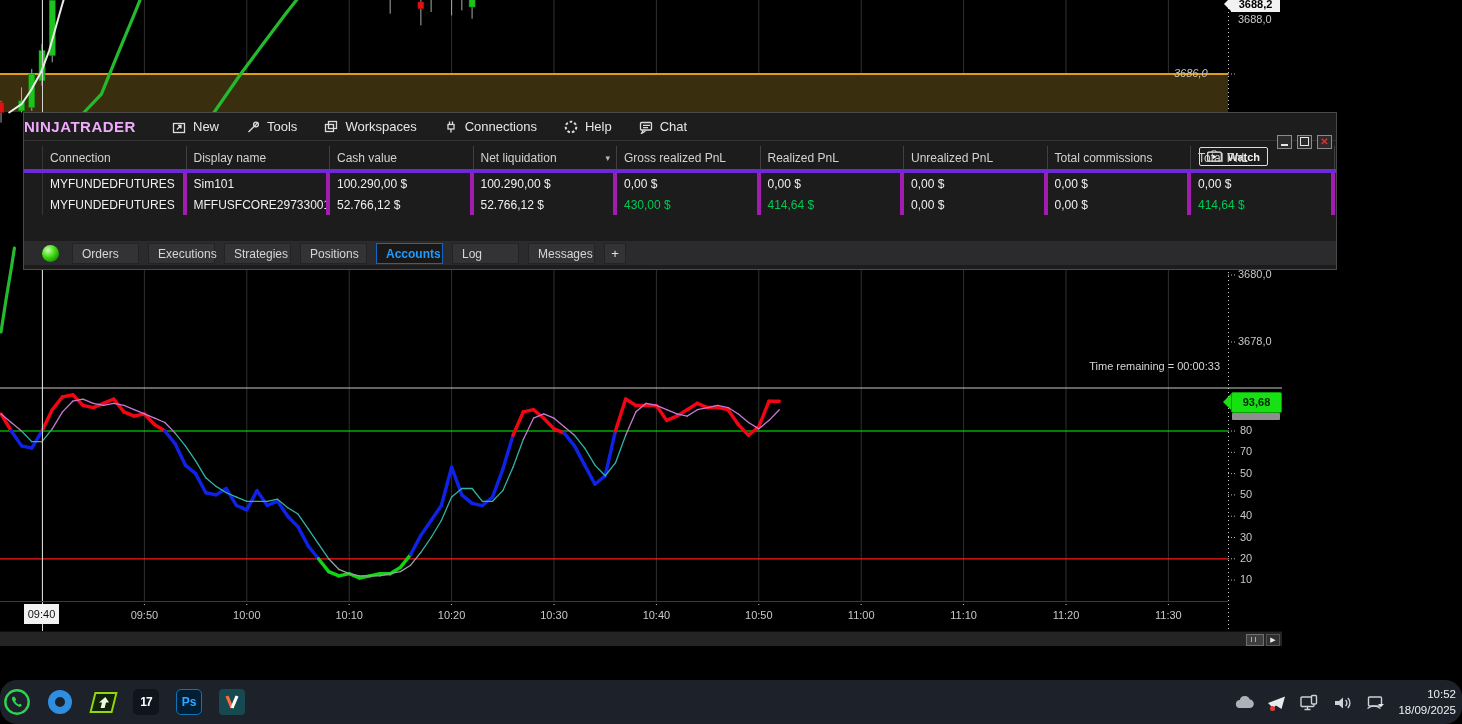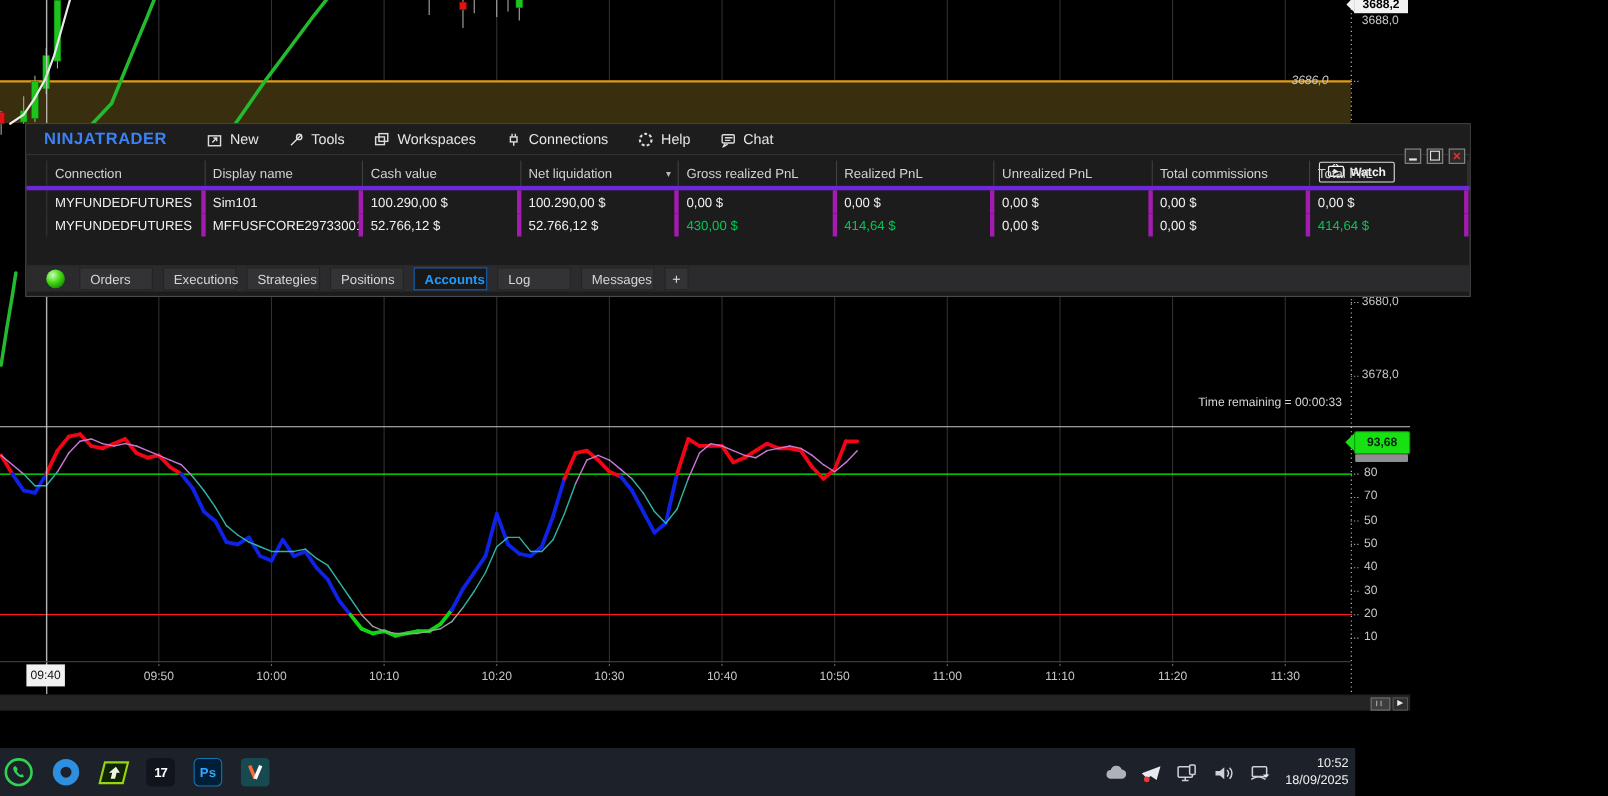--- a/index.html
+++ b/index.html
@@ -31,21 +31,21 @@
     border:1px solid #707070;}
   #scroll-thumb::before{content:"";position:absolute;left:4px;top:2px;width:1px;height:5px;background:#a9a9a9;}
   #scroll-thumb::after{content:"";position:absolute;left:8px;top:2px;width:1px;height:5px;background:#a9a9a9;}
   #scroll-arrow{position:absolute;left:1266px;top:2px;width:12px;height:10px;background:#2e2e2e;
     border:1px solid #555;color:#e8e8e8;font-size:7px;text-align:center;line-height:10px;}
   
   #win{position:absolute;left:23px;top:112px;width:1314px;height:158px;background:#1c1c1c;
     border:1px solid #4a4a4a;box-sizing:border-box;}
   #menubar{position:relative;height:27px;display:flex;align-items:center;background:#1d1d1d;
     border-bottom:1px solid #323232;}
-  #logo{margin-left:16px;width:142px;font-size:15px;font-weight:bold;letter-spacing:.5px;color:#3b82f6;}
+  #logo{margin-left:0;width:142px;font-size:15px;font-weight:bold;letter-spacing:.5px;color:#f0abfc;}
   #menu{display:flex;align-items:center;gap:27px;margin-left:6px;}
   .mitem{display:flex;align-items:center;gap:7px;color:#e6e6e6;font-size:13px;}
   .mitem svg{display:block;}
   #winbtns{position:absolute;right:4px;top:4px;display:flex;align-items:center;gap:5px;}
   #watch{display:flex;align-items:center;gap:5px;border:1px solid #ddd;border-radius:2px;height:17px;
     padding:0 7px;color:#f2f2f2;font-size:11px;font-weight:bold;margin-right:4px;margin-top:30px;}
   .wbtn{width:15px;height:14px;background:#2b2b2b;border:1px solid #8a8a8a;display:flex;
     align-items:center;justify-content:center;box-sizing:border-box;}
   .minglyph{width:7px;height:0;border-bottom:2px solid #e6e6e6;margin-top:7px;}
   .maxglyph{width:7px;height:7px;border:1px solid #e6e6e6;}
@@ -65,21 +65,21 @@
     display:flex;align-items:center;}
   #led{width:17px;height:17px;border-radius:50%;margin-left:18px;flex:0 0 auto;
     background:radial-gradient(circle at 35% 30%,#c9ffb2,#3fd60f 45%,#0c6e08 92%);}
   #tabs{display:flex;margin-left:13px;gap:9px;align-items:center;}
   .tab{width:67px;height:21px;line-height:20px;background:#333335;border:1px solid #232325;
     color:#d6d6d6;font-size:12px;padding-left:9px;box-sizing:border-box;}
   .tab.active{background:#181818;color:#1e9bff;font-weight:bold;border:1px solid #1565c0;}
   .plus{width:22px;height:21px;background:#333335;border:1px solid #232325;color:#e2e2e2;
     text-align:center;line-height:20px;font-size:13px;box-sizing:border-box;}
   
-  #taskbar{position:absolute;left:0;top:680px;width:1232px;height:44px;background:#1d2129;}
+  #taskbar{position:absolute;left:0;top:680px;width:1462px;height:44px;background:#1d2129;border-radius:17px;}
   #apps{position:absolute;left:3px;top:0;height:44px;display:flex;align-items:center;gap:15px;}
   .appicon{width:28px;height:28px;display:flex;align-items:center;justify-content:center;}
   #tray{position:absolute;right:76px;top:0;height:44px;display:flex;align-items:center;gap:11px;}
   .trayicon{width:22px;height:22px;display:flex;align-items:center;justify-content:center;}
   #clockbox{position:absolute;right:6px;top:6px;text-align:right;color:#f0f0f0;font-size:11.5px;
     line-height:16px;}
   .ring{width:24px;height:24px;border-radius:50%;border:7px solid #2e8fe0;box-sizing:border-box;}
   .tvbox{width:26px;height:26px;border-radius:5px;background:#10141c;color:#fff;font-weight:bold;
     font-size:12px;display:flex;align-items:center;justify-content:center;letter-spacing:-1px;}
   .psbox{width:26px;height:26px;border-radius:5px;background:#001e36;border:1px solid #1273b4;

